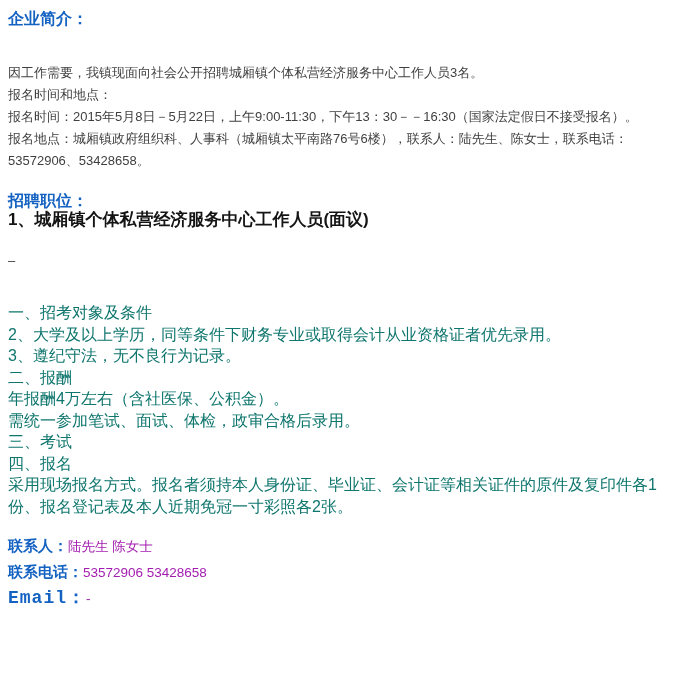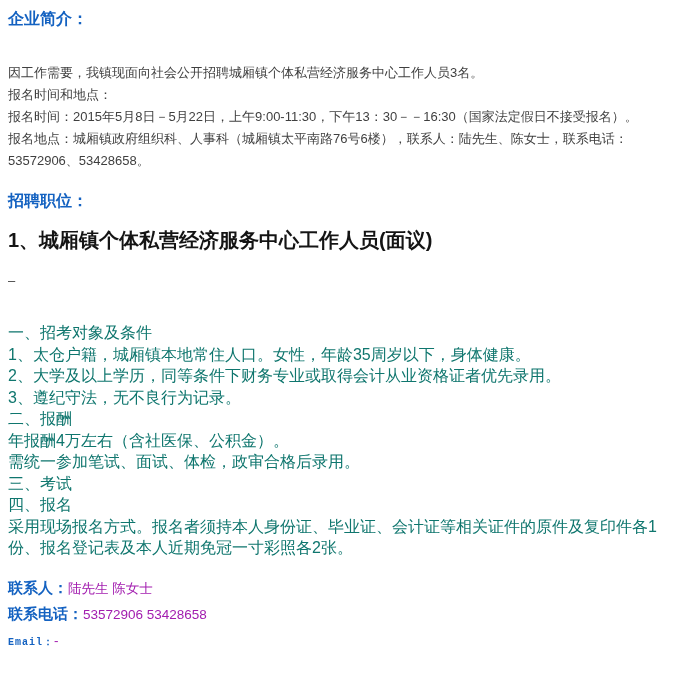--- a/index.html
+++ b/index.html
@@ -28,22 +28,22 @@
   }
   .company-heading { margin-top: 2px; }
   .intro {
     margin-top: 34px;
     font-size: 13px;
     line-height: 22px;
     color: #3f3f3f;
   }
   .jobs-heading { margin-top: 20px; }
   .job-title {
-    margin: 20px 0 0 0;
-    font-size: 20px;
+    margin: 0 0 0 0;
+    font-size: 17px;
     font-weight: bold;
     color: #141414;
     line-height: 20px;
   }
   .salary-dash {
     margin-top: 24px;
     font-size: 13px;
     line-height: 14px;
     color: #3f3f3f;
   }
@@ -66,21 +66,21 @@
     margin-bottom: 8px;
     line-height: 17px;
   }
   .c-label {
     color: #1462c1;
     font-weight: bold;
     font-size: 15px;
   }
   .c-label.email-label {
     font-family: "Liberation Mono", monospace;
-    font-size: 10px;
+    font-size: 18px;
     letter-spacing: 1px;
   }
   .c-value {
     font-size: 13.5px;
     color: #a21caf;
     white-space: pre-wrap;
   }
 </style>
 </head>
 <body>
@@ -98,21 +98,20 @@
 
   <h2 class="section-heading jobs-heading">招聘职位：</h2>
 
   <h3 class="job-title">1、城厢镇个体私营经济服务中心工作人员(面议)</h3>
 
   <div class="salary-dash">–</div>
 
 
   <div class="requirements">
     <div class="req-line">一、招考对象及条件</div>
-    <div class="req-line">1、太仓户籍，城厢镇本地常住人口。女性，年龄35周岁以下，身体健康。</div>
     <div class="req-line">2、大学及以上学历，同等条件下财务专业或取得会计从业资格证者优先录用。</div>
     <div class="req-line">3、遵纪守法，无不良行为记录。</div>
     <div class="req-line">二、报酬</div>
     <div class="req-line">年报酬4万左右（含社医保、公积金）。</div>
     <div class="req-line">需统一参加笔试、面试、体检，政审合格后录用。</div>
     <div class="req-line">三、考试</div>
     <div class="req-line">四、报名</div>
     <div class="req-line">采用现场报名方式。报名者须持本人身份证、毕业证、会计证等相关证件的原件及复印件各1份、报名登记表及本人近期免冠一寸彩照各2张。</div>
   </div>
 

